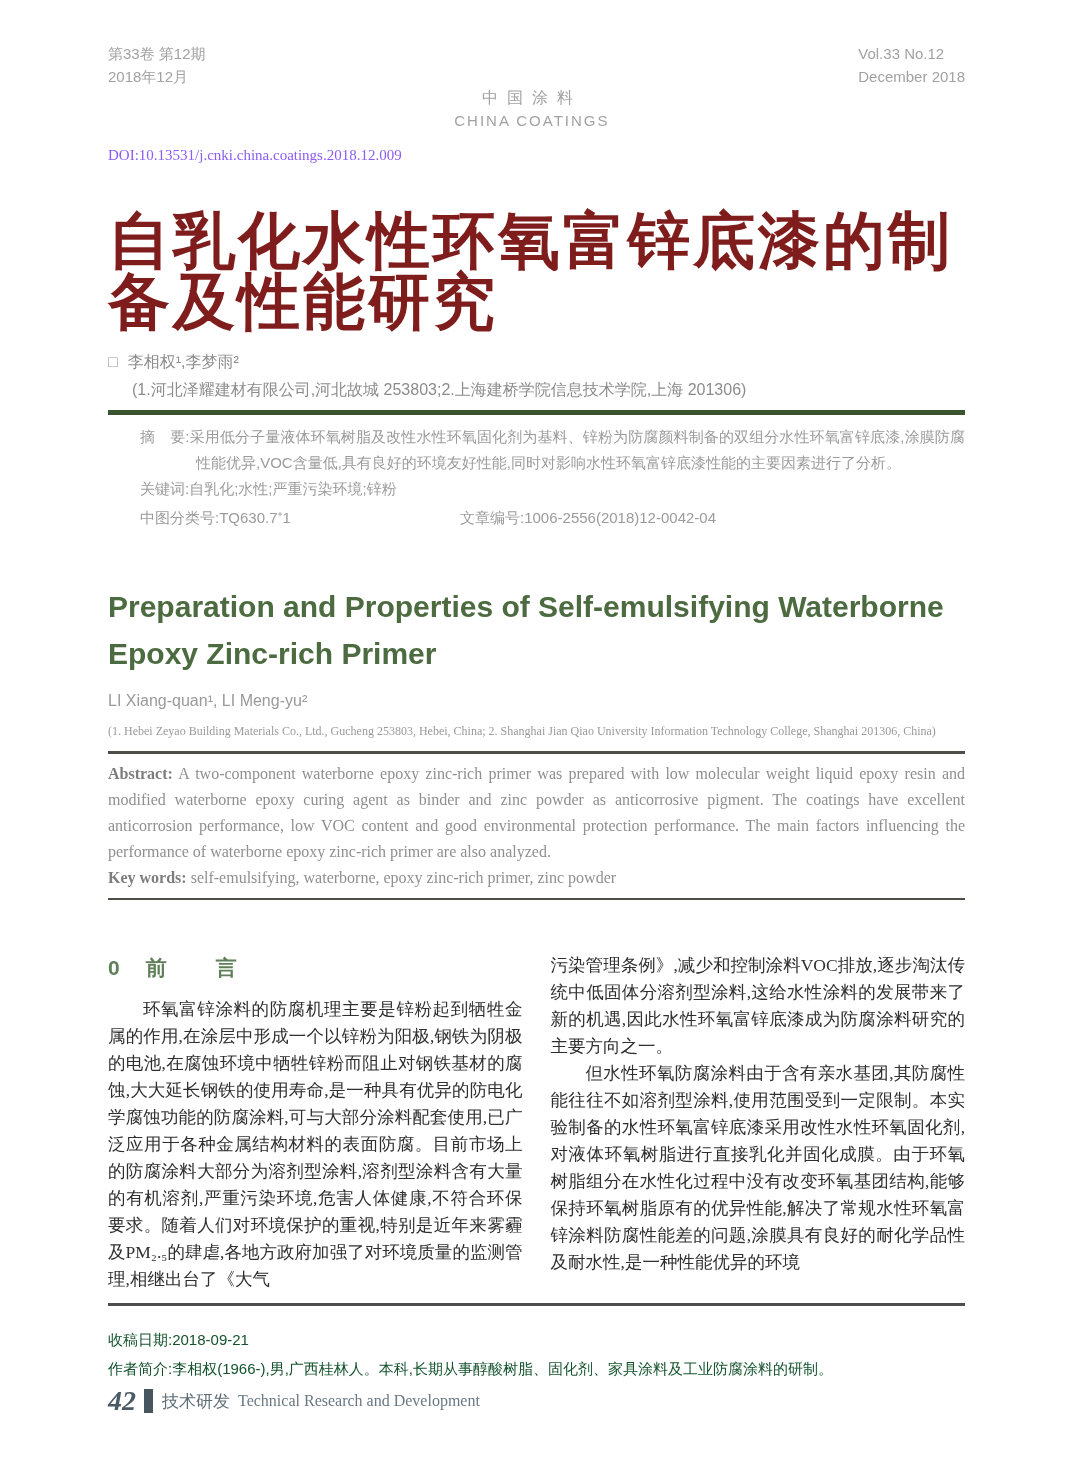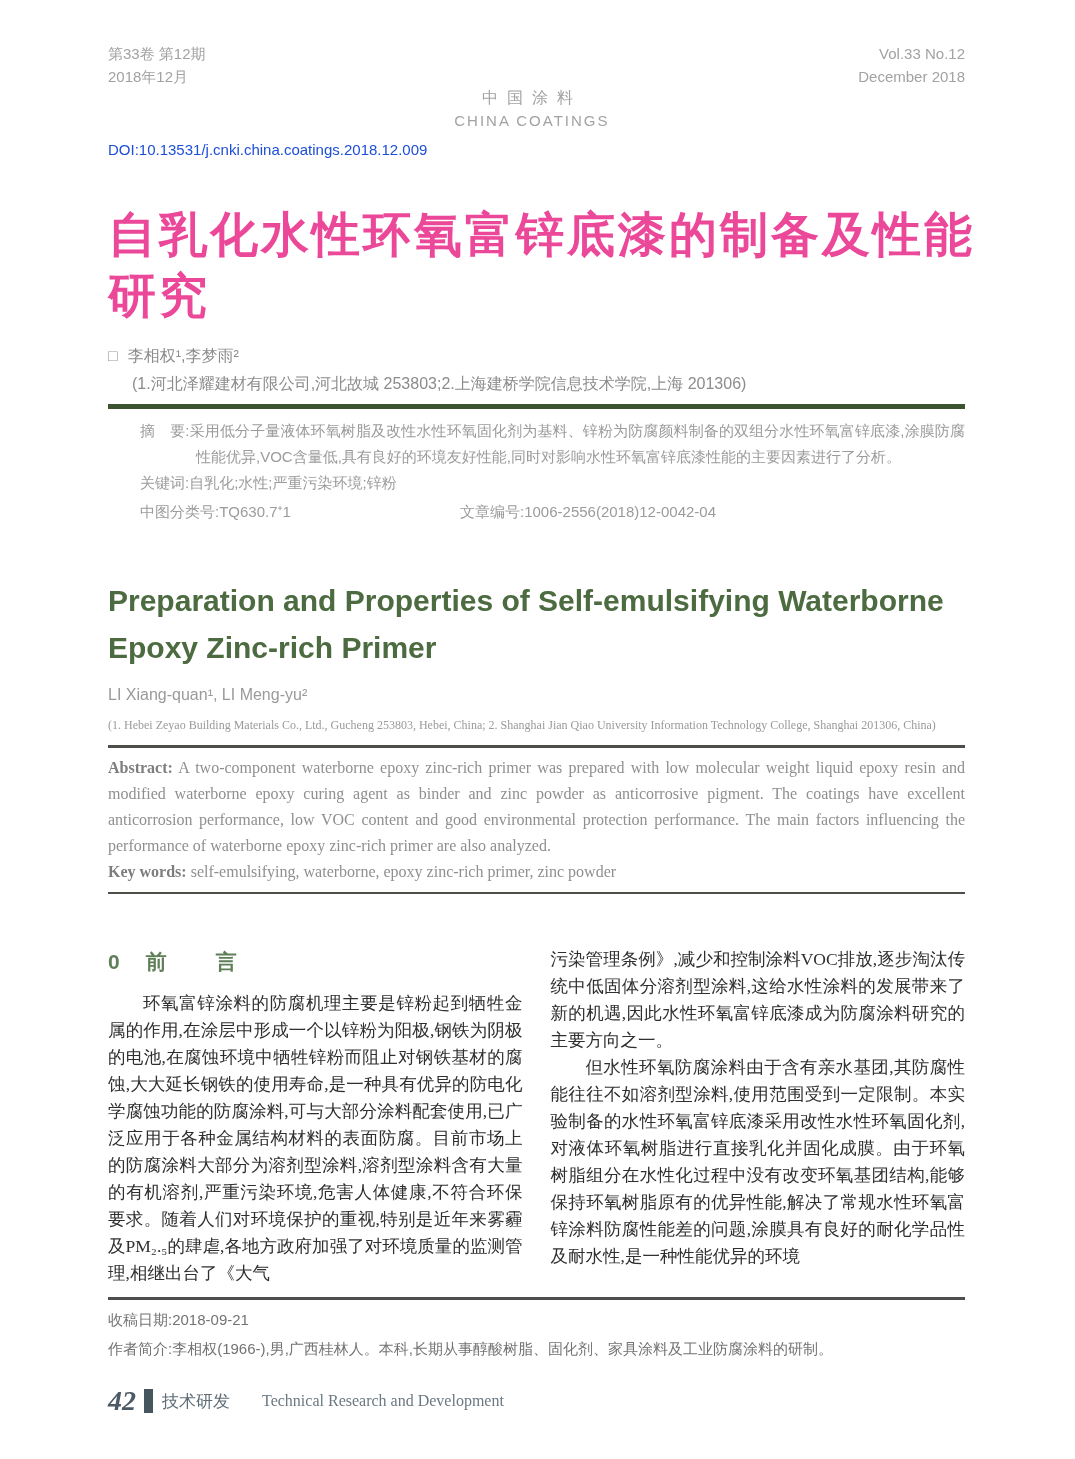--- a/index.html
+++ b/index.html
@@ -18,29 +18,29 @@
   }
   
   .masthead {
     display: flex; justify-content: space-between; align-items: flex-start;
     color: #a2a2a2; font-size: 15px; line-height: 23px;
   }
   .mast-left { text-align: left; }
   .mast-center { text-align: center; margin-top: 44px; }
   .mast-center .cn { letter-spacing: 9px; font-size: 16px; }
   .mast-center .en { letter-spacing: 2px; }
-  .mast-right { text-align: right; }
+  .mast-right { text-align: left; }
   .doi {
-    margin-top: 9px; color: #1d4ed8; font-size: 15px;
-    font-family: Liberation Sans, sans-serif;
+    margin-top: 15px; color: #8b5cf6; font-size: 15px;
+    font-family: Liberation Serif, serif;
   }
   
   .title-cn {
     margin: 46px 0 0 0; width: 880px;
-    color: #ec4899; font-size: 48px; font-weight: 900;
+    color: #7f1d1d; font-size: 62px; font-weight: 900;
     letter-spacing: 3px; line-height: 61px;
   }
   .authors-cn { margin-top: 20px; color: #8c8c8c; font-size: 16px; }
   .authors-cn .marker { margin-right: 10px; color: #9a9a9a; }
   .affil-cn { margin-top: 7px; margin-left: 24px; color: #8c8c8c; font-size: 16px; }
   .bar-green { margin-top: 9px; height: 5px; background: #3c5330; }
   
   .abstract-cn {
     margin-top: 9px; padding-left: 32px;
     color: #9b9b9b; font-size: 15px; line-height: 26px;
@@ -83,32 +83,32 @@
   }
   .sec-head .sec-num { margin-right: 26px; }
   .sec-head .sec-title { letter-spacing: 14px; font-family: Liberation Mono, monospace; }
   .body-p {
     margin: 0; color: #2f2f2f; font-size: 17.5px; line-height: 27px;
     text-align: justify; text-indent: 2em;
   }
   .body-p.no-indent { text-indent: 0; }
   
   .foot-rule { margin-top: 10px; height: 2.5px; background: #4e4e4e; }
-  .footnotes { margin-top: 5px; color: #737373; font-size: 15px; line-height: 29px; }
+  .footnotes { margin-top: 19px; color: #14532d; font-size: 15px; line-height: 29px; }
   .footnotes p { margin: 0; }
   
   .page-footer {
     position: absolute; left: 108px; bottom: 42px;
     display: flex; align-items: center; color: #5d6c75;
     font-family: "Liberation Serif", serif;
   }
   .pagenum { font-size: 28px; font-weight: bold; font-style: italic; color: #4b5a64; }
   .footer-bar { display: inline-block; width: 9px; height: 24px; background: #46565f; margin: 0 9px 0 8px; }
   .sec-cn { font-size: 17px; margin-right: 8px; color: #5d6c75; }
-  .sec-en { font-size: 16px; color: #6a7882; margin-left: 24px; }
+  .sec-en { font-size: 16px; color: #6a7882; }
 </style>
 </head>
 <body>
 
 <div class="page">
 
   <header class="masthead">
     <div class="mast-left">
       <div>第33卷 第12期</div>
       <div>2018年12月</div>

